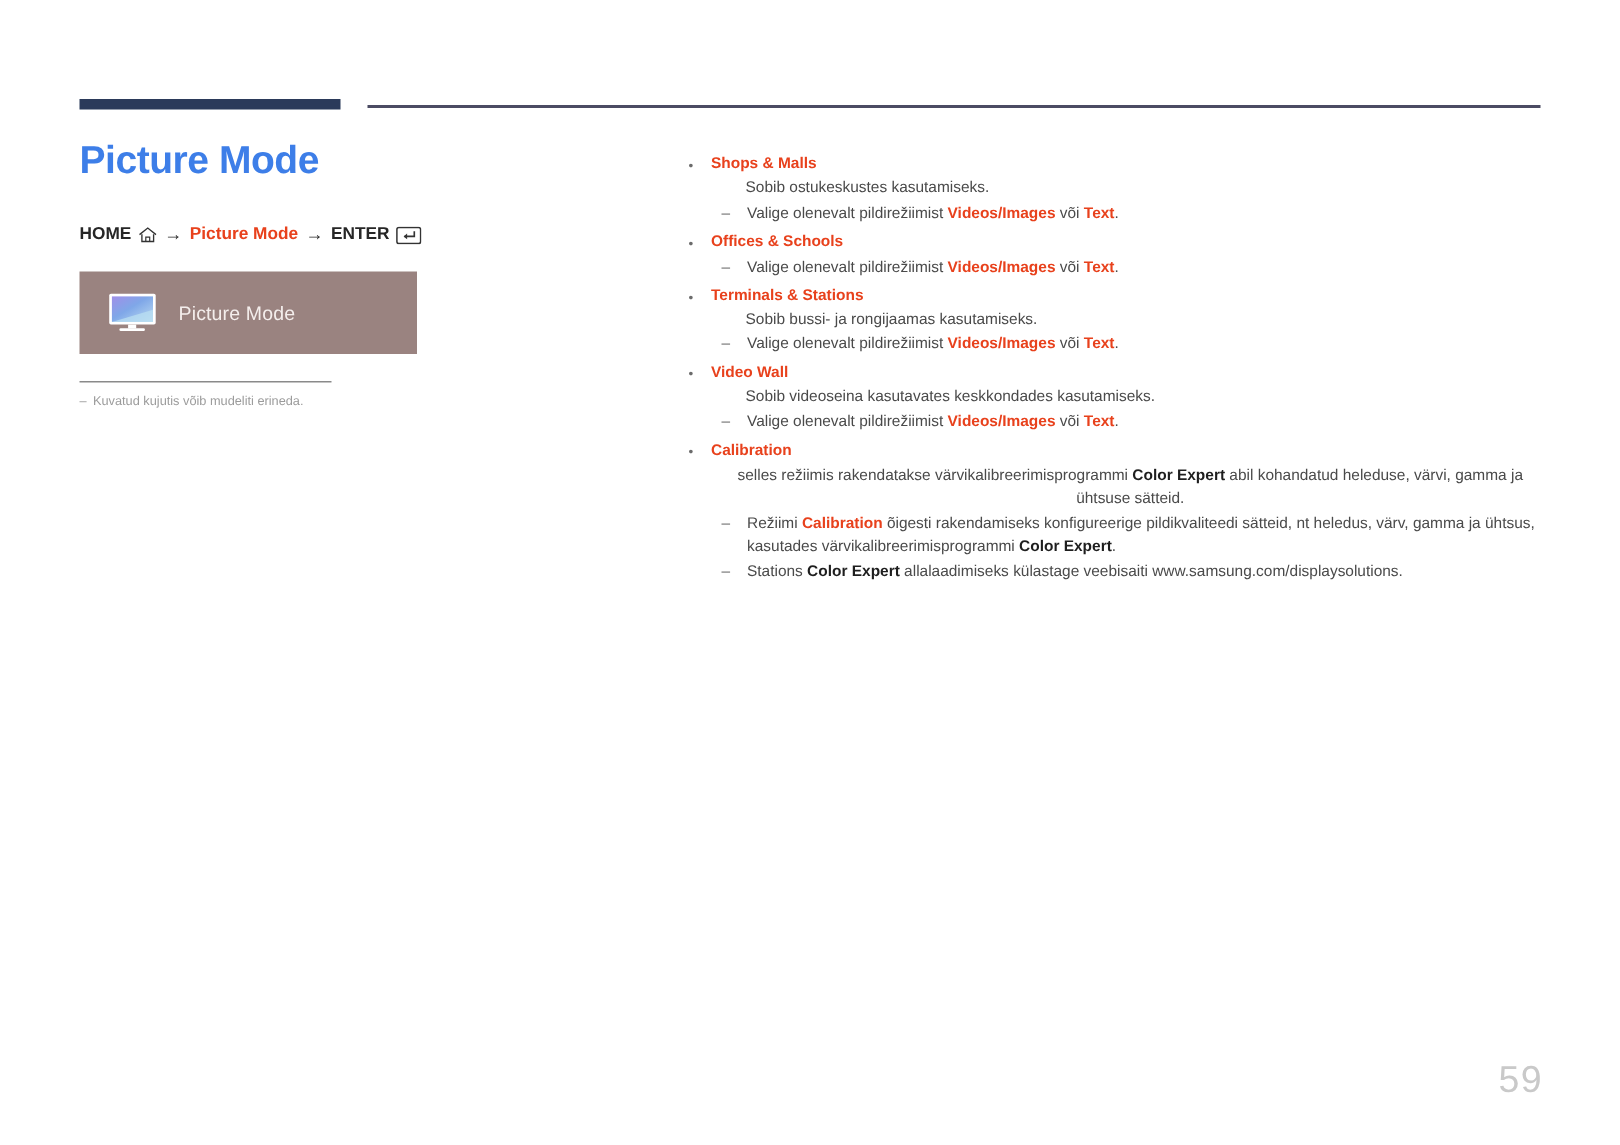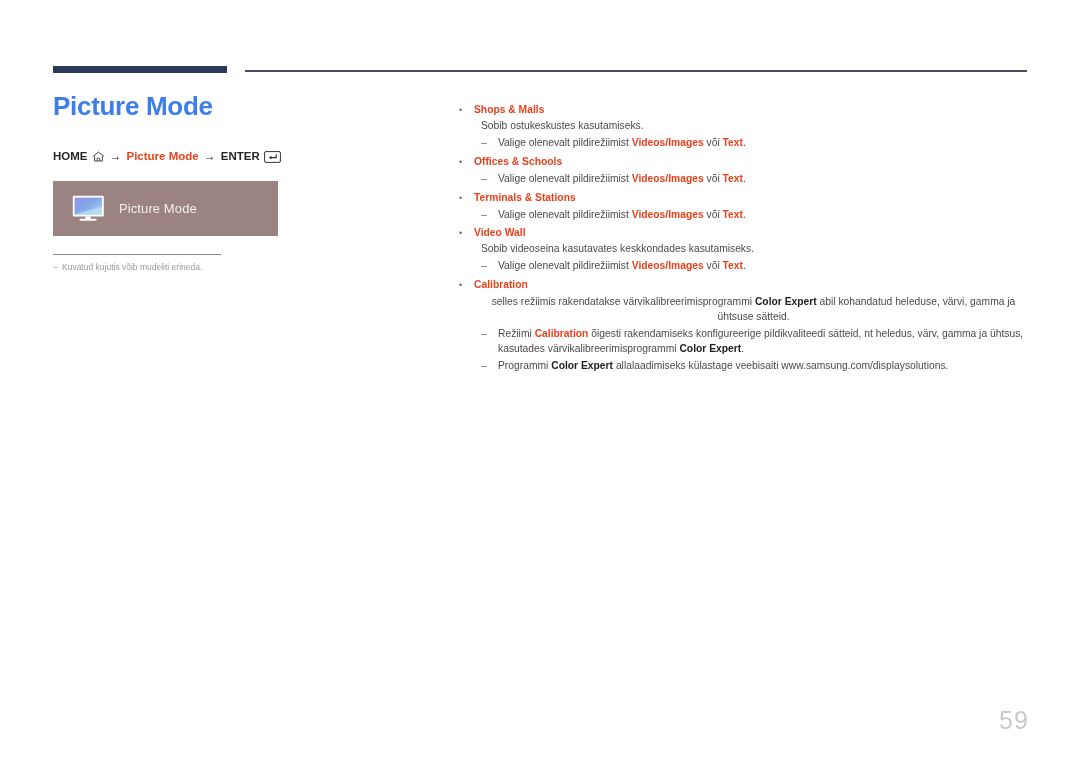--- a/index.html
+++ b/index.html
@@ -173,21 +173,21 @@
     font-size: 9px;
     line-height: 1.6;
   }
   .bullet-title {
     color: #e8411c;
     font-weight: bold;
     font-size: 10.3px;
     text-align: center;
   }
   .desc-row {
-    margin-left: 28px;
+    margin-left: 44px;
     margin-top: 1px;
     color: #4a4a4a;
   }
   .sub-row {
     display: flex;
     margin-left: 28px;
     margin-top: 2px;
   }
   .sub-dash {
     width: 17px;
@@ -299,20 +299,21 @@
   </div>
   <div class="sub-row">
     <span class="sub-dash">–</span>
     <span class="sub-text"><span>Valige olenevalt pildirežiimist </span><span class="accent">Videos/Images</span><span> või </span><span class="accent">Text</span><span>.</span></span>
   </div>
 
   <div class="bullet-row">
     <span class="bullet-dot">•</span>
     <span class="bullet-title">Terminals &amp; Stations</span>
   </div>
+  <div class="desc-row">Sobib bussi- ja rongijaamas kasutamiseks.</div>
   <div class="sub-row">
     <span class="sub-dash">–</span>
     <span class="sub-text"><span>Valige olenevalt pildirežiimist </span><span class="accent">Videos/Images</span><span> või </span><span class="accent">Text</span><span>.</span></span>
   </div>
 
   <div class="bullet-row">
     <span class="bullet-dot">•</span>
     <span class="bullet-title">Video Wall</span>
   </div>
   <div class="desc-row">Sobib videoseina kasutavates keskkondades kasutamiseks.</div>
@@ -327,18 +328,18 @@
   </div>
   <div class="calib-desc"><span>selles režiimis rakendatakse värvikalibreerimisprogrammi </span><span class="bold">Color Expert</span><span> abil kohandatud heleduse, värvi, gamma ja ühtsuse sätteid.</span></div>
 
   <div class="sub-row">
     <span class="sub-dash">–</span>
     <span class="sub-text"><span>Režiimi </span><span class="accent">Calibration</span><span> õigesti rakendamiseks konfigureerige pildikvaliteedi sätteid, nt heledus, värv, gamma ja ühtsus, kasutades värvikalibreerimisprogrammi </span><span class="bold">Color Expert</span><span>.</span></span>
   </div>
 
   <div class="sub-row">
     <span class="sub-dash">–</span>
-    <span class="sub-text"><span>Programmi </span><span class="bold">Color Expert</span><span> allalaadimiseks külastage veebisaiti www.samsung.com/displaysolutions.</span></span>
+    <span class="sub-text"><span>Stations </span><span class="bold">Color Expert</span><span> allalaadimiseks külastage veebisaiti www.samsung.com/displaysolutions.</span></span>
   </div>
 
 </div>
 
 <div id="page-number">59</div>
 
 </body></html>

